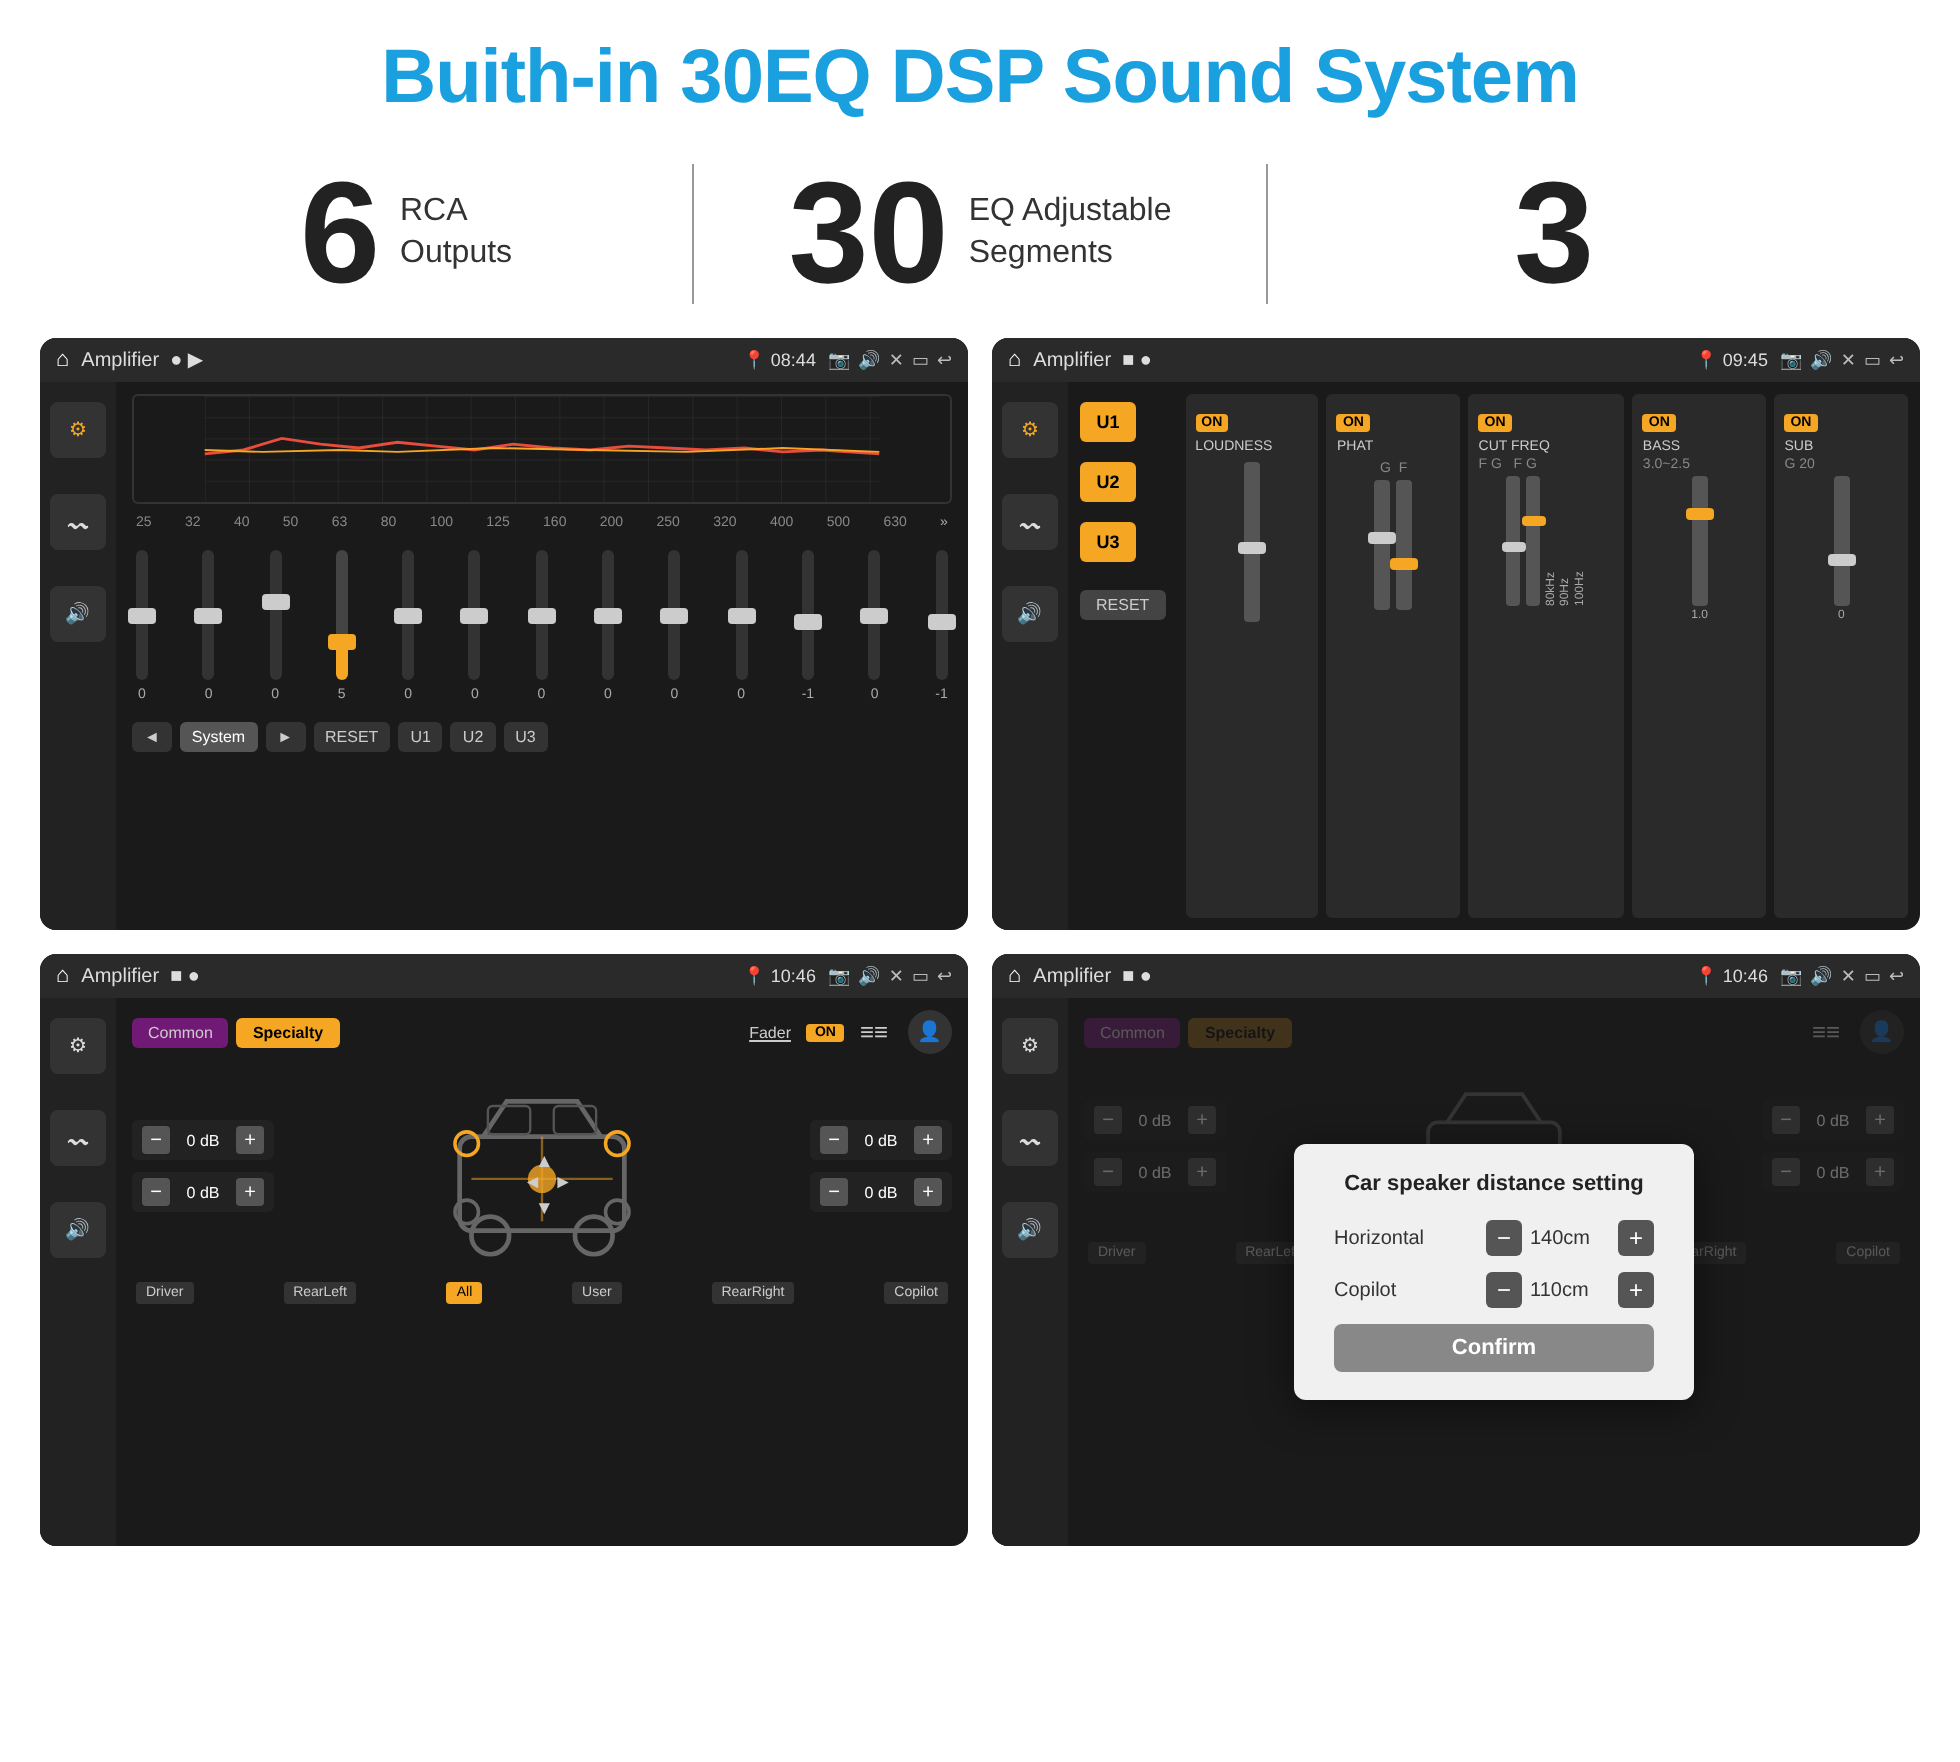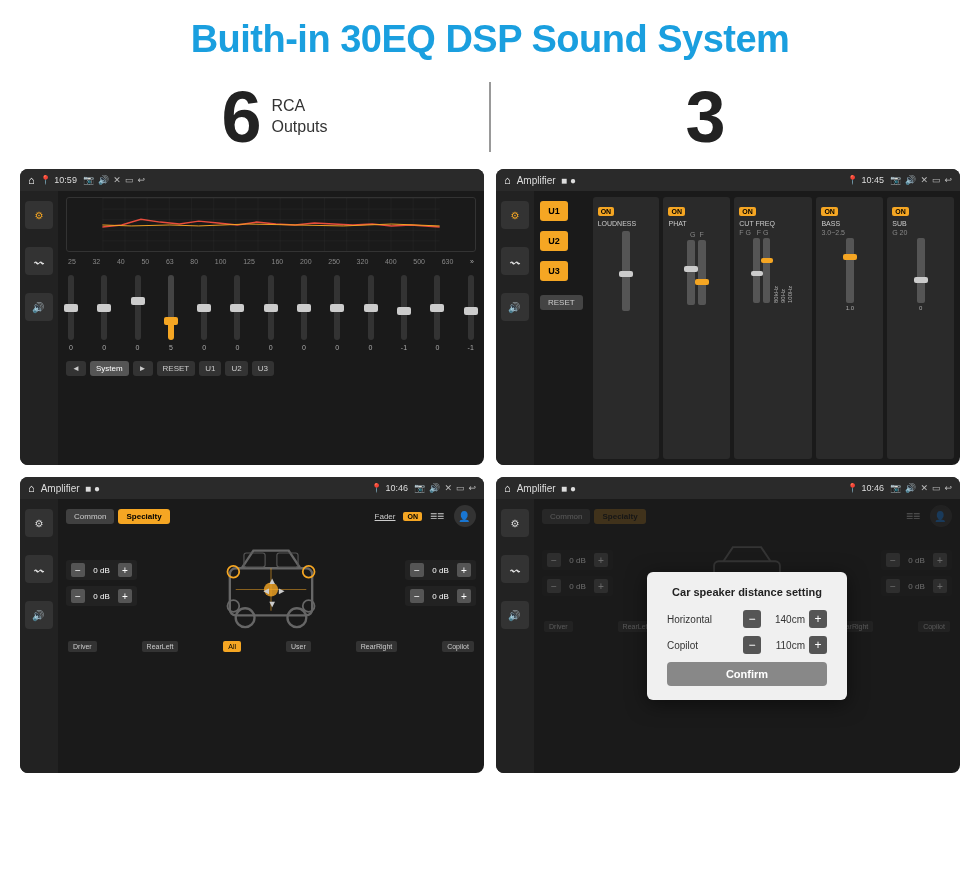--- a/index.html
+++ b/index.html
@@ -325,21 +325,21 @@
     }
 
     .tab-row {
       display: flex;
       gap: 4px;
       margin-bottom: 6px;
       align-items: center;
     }
 
     .tab-btn {
-      background: #404040;
+      background: #701a75;
       color: #ccc;
       font-size: 8px;
       padding: 3px 8px;
       border-radius: 3px;
     }
 
     .tab-btn-active {
       background: #f5a623;
       color: #000;
       font-weight: bold;
@@ -506,21 +506,21 @@
       align-items: center;
       justify-content: center;
       font-size: 12px;
       color: #fff;
     }
 
     .dialog-value {
       font-size: 10px;
       color: #333;
       min-width: 40px;
-      text-align: right;
+      text-align: left;
     }
 
     .dialog-plus {
       width: 18px;
       height: 18px;
       background: #555;
       border-radius: 3px;
       display: flex;
       align-items: center;
       justify-content: center;
@@ -548,32 +548,37 @@
 <body>
 
 <div class="page-title">Buith-in 30EQ DSP Sound System</div>
 
 <div class="stats-row">
   <div class="stat-item">
     <span class="stat-number">6</span>
     <span class="stat-text">RCA<br>Outputs</span>
   </div>
   <div class="stat-divider"></div>
+  <div class="stat-item">
+    <span class="stat-number">30</span>
+    <span class="stat-text">EQ Adjustable<br>Segments</span>
+  </div>
   <div class="stat-divider"></div>
   <div class="stat-item">
     <span class="stat-number">3</span>
   </div>
 </div>
 
 <div class="screens-grid">
 
   <div class="screen-card">
     <div class="screen-topbar">
       <span class="topbar-home">⌂</span>
-      <span class="topbar-time">📍 10:59</span>
+      <span class="topbar-title">Amplifier &nbsp;●&nbsp;▶</span>
+      <span class="topbar-time">📍 08:44</span>
       <div class="topbar-icons">
         <span>📷</span>
           <span>🔊</span>
           <span>✕</span>
           <span>▭</span>
           <span>↩</span>
       </div>
     </div>
     <div class="screen1-body">
       <div class="side-controls">
@@ -702,21 +707,21 @@
           <span class="eq-btn">U3</span>
         </div>
       </div>
     </div>
   </div>
 
   <div class="screen-card">
     <div class="screen-topbar">
       <span class="topbar-home">⌂</span>
       <span class="topbar-title">Amplifier &nbsp;■ ●</span>
-      <span class="topbar-time">📍 10:45</span>
+      <span class="topbar-time">📍 09:45</span>
       <div class="topbar-icons">
         <span>📷</span>
           <span>🔊</span>
           <span>✕</span>
           <span>▭</span>
           <span>↩</span>
       </div>
     </div>
     <div class="screen2-body">
       <div class="s2-side">

